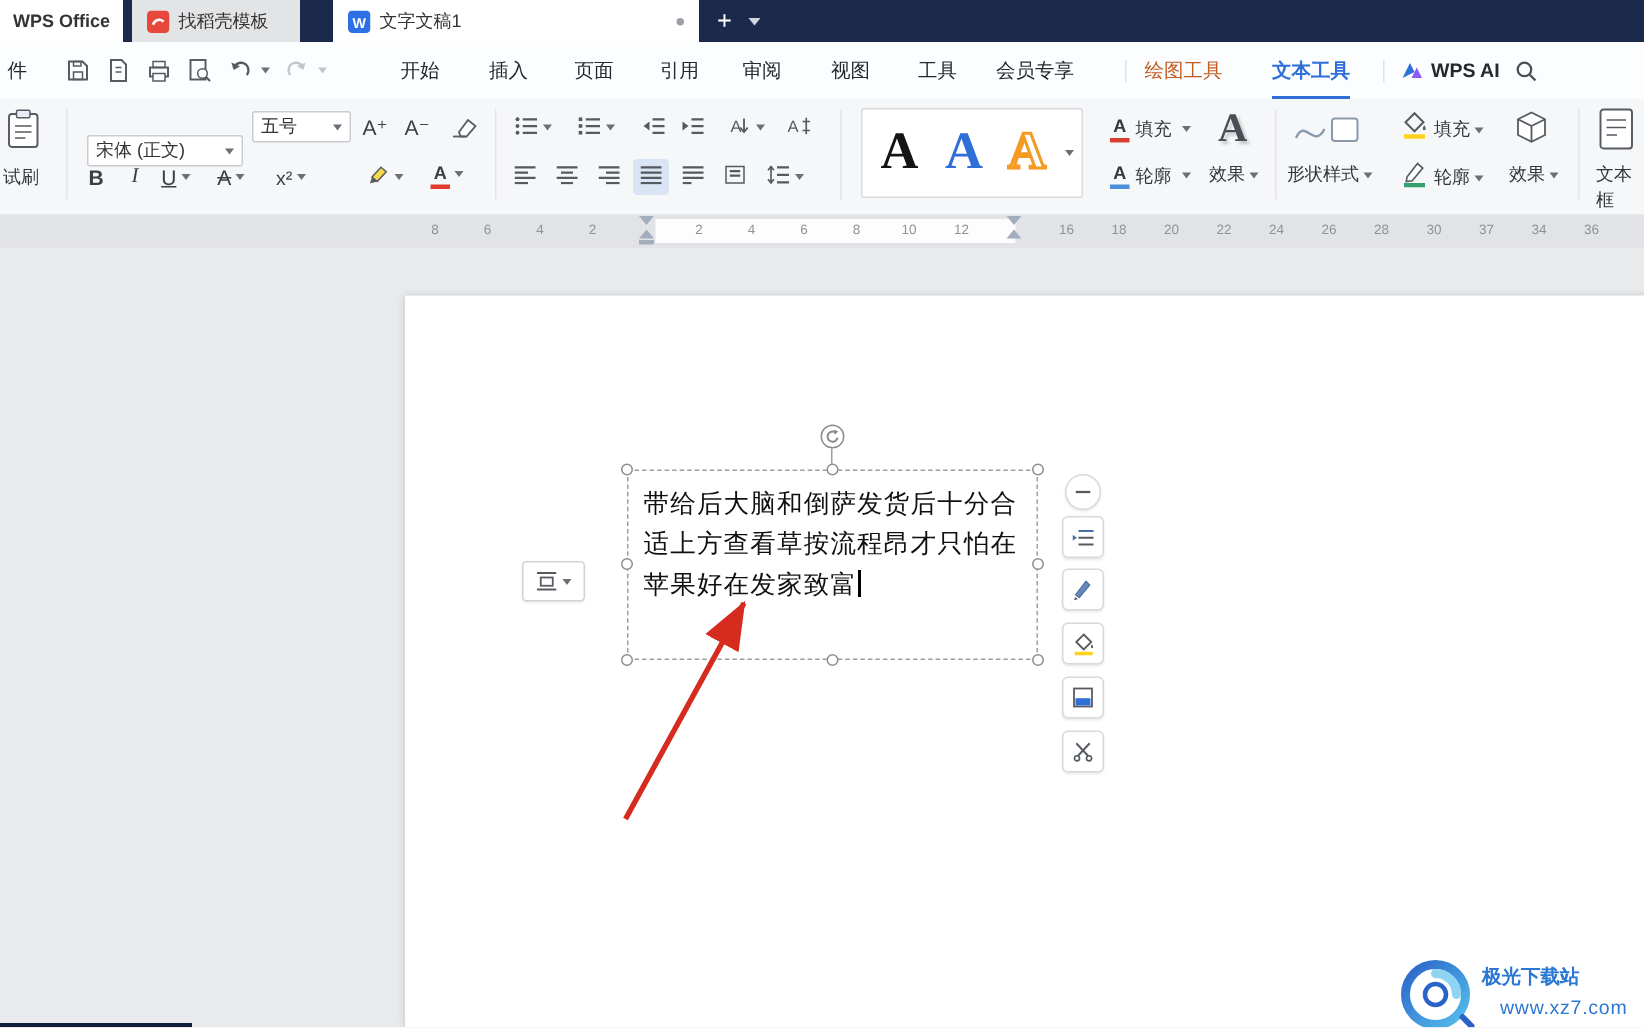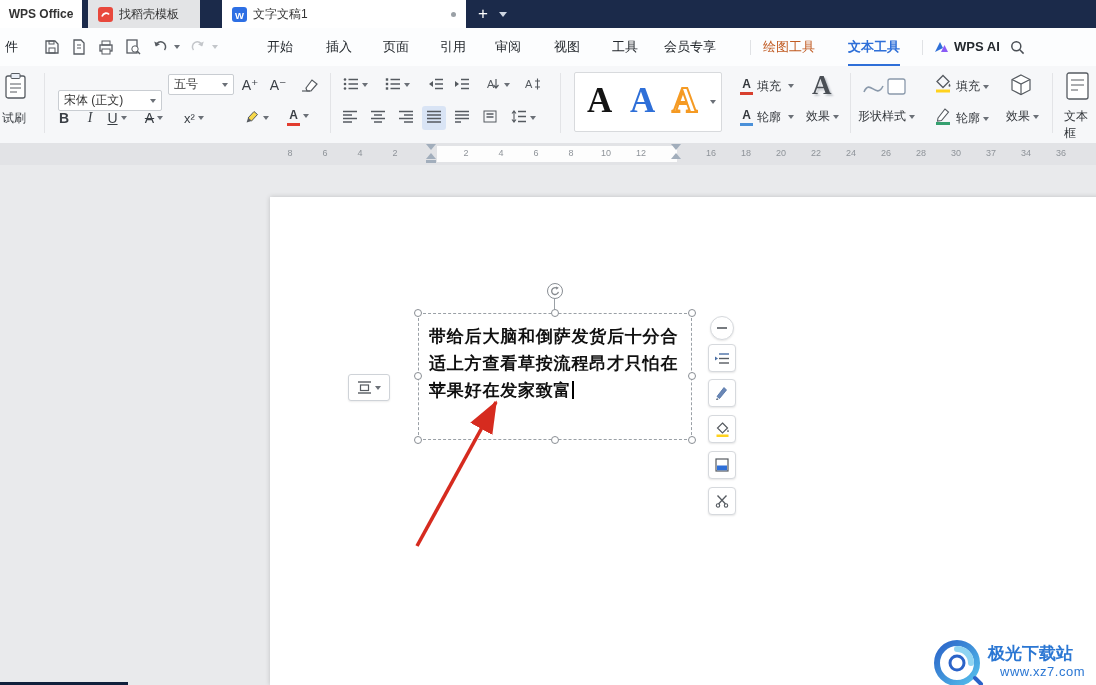--- a/index.html
+++ b/index.html
@@ -50,27 +50,27 @@
   .rnum{position:absolute;top:5px;font-size:9px;color:#8e9399;transform:translateX(-50%);}
   .tri-down{position:absolute;width:0;height:0;border-left:5px solid transparent;border-right:5px solid transparent;border-top:6px solid #a2aebc;}
   .tri-up{position:absolute;width:0;height:0;border-left:5px solid transparent;border-right:5px solid transparent;border-bottom:6px solid #a2aebc;}
   .ind-rect{position:absolute;width:10px;height:3px;background:#a2aebc;}
   
   .canvas{position:absolute;left:0;top:165px;width:1096px;height:520px;background:#e9eaec;overflow:hidden;}
   .page{position:absolute;left:270px;top:32px;width:830px;height:488px;background:#fff;box-shadow:0 0 5px rgba(0,0,0,.18);}
   .textbox{position:absolute;left:418px;top:148px;width:274px;height:127px;border:1px dashed #9aa0a6;box-sizing:border-box;}
   .hdl{position:absolute;width:8px;height:8px;border-radius:50%;background:#fff;border:1px solid #898e94;box-sizing:border-box;}
   .tb-text{position:absolute;left:429px;top:158px;width:256px;font-family:"DejaVu Serif","Liberation Serif",serif;
-           font-size:17px;line-height:27px;color:#101010;letter-spacing:0.8px;font-weight:bold;}
+           font-size:17px;line-height:27px;color:#101010;letter-spacing:0.8px;}
   .caret{display:inline-block;width:1.5px;height:18px;background:#000;vertical-align:-3px;margin-left:1px;}
   .fbtn{position:absolute;left:708px;width:26px;height:26px;background:#fff;border:1px solid #d6d9dd;border-radius:4px;
         box-shadow:0 1px 2px rgba(0,0,0,.10);display:flex;align-items:center;justify-content:center;cursor:pointer;}
   .wrapbtn{position:absolute;left:348px;top:209px;width:40px;height:25px;background:#fff;border:1px solid #cfd3d8;
            border-radius:3px;box-shadow:0 1px 2px rgba(0,0,0,.08);display:flex;align-items:center;justify-content:center;gap:4px;cursor:pointer;}
-  .wm-name{position:absolute;left:988px;top:477px;font-size:17px;font-weight:bold;color:#2b77d3;}
+  .wm-name{position:absolute;left:988px;top:477px;font-size:13px;font-weight:bold;color:#2b77d3;}
   .wm-url{position:absolute;left:1000px;top:499px;font-size:13px;color:#2b77d3;letter-spacing:0.5px;}
 </style>
 </head>
 <body>
 
 <div class="app">
 
   <div class="titlebar">
     <div class="wps-tab">WPS Office</div>
     <div class="doc-tab tab-gray" style="left:88px;width:112px;">

